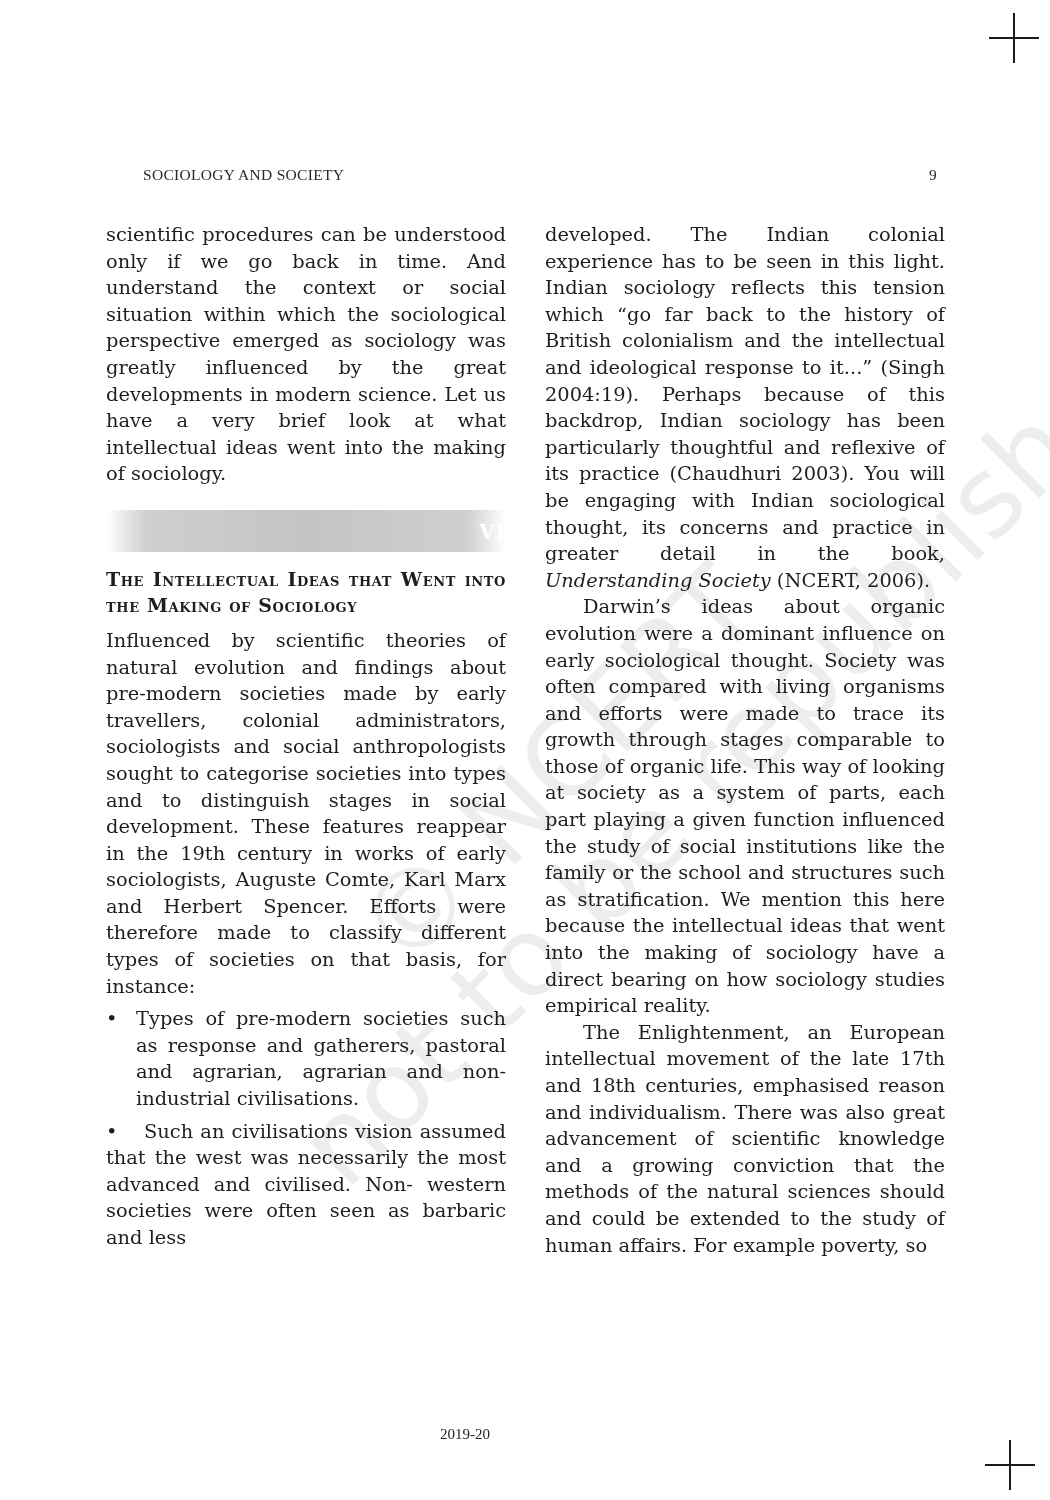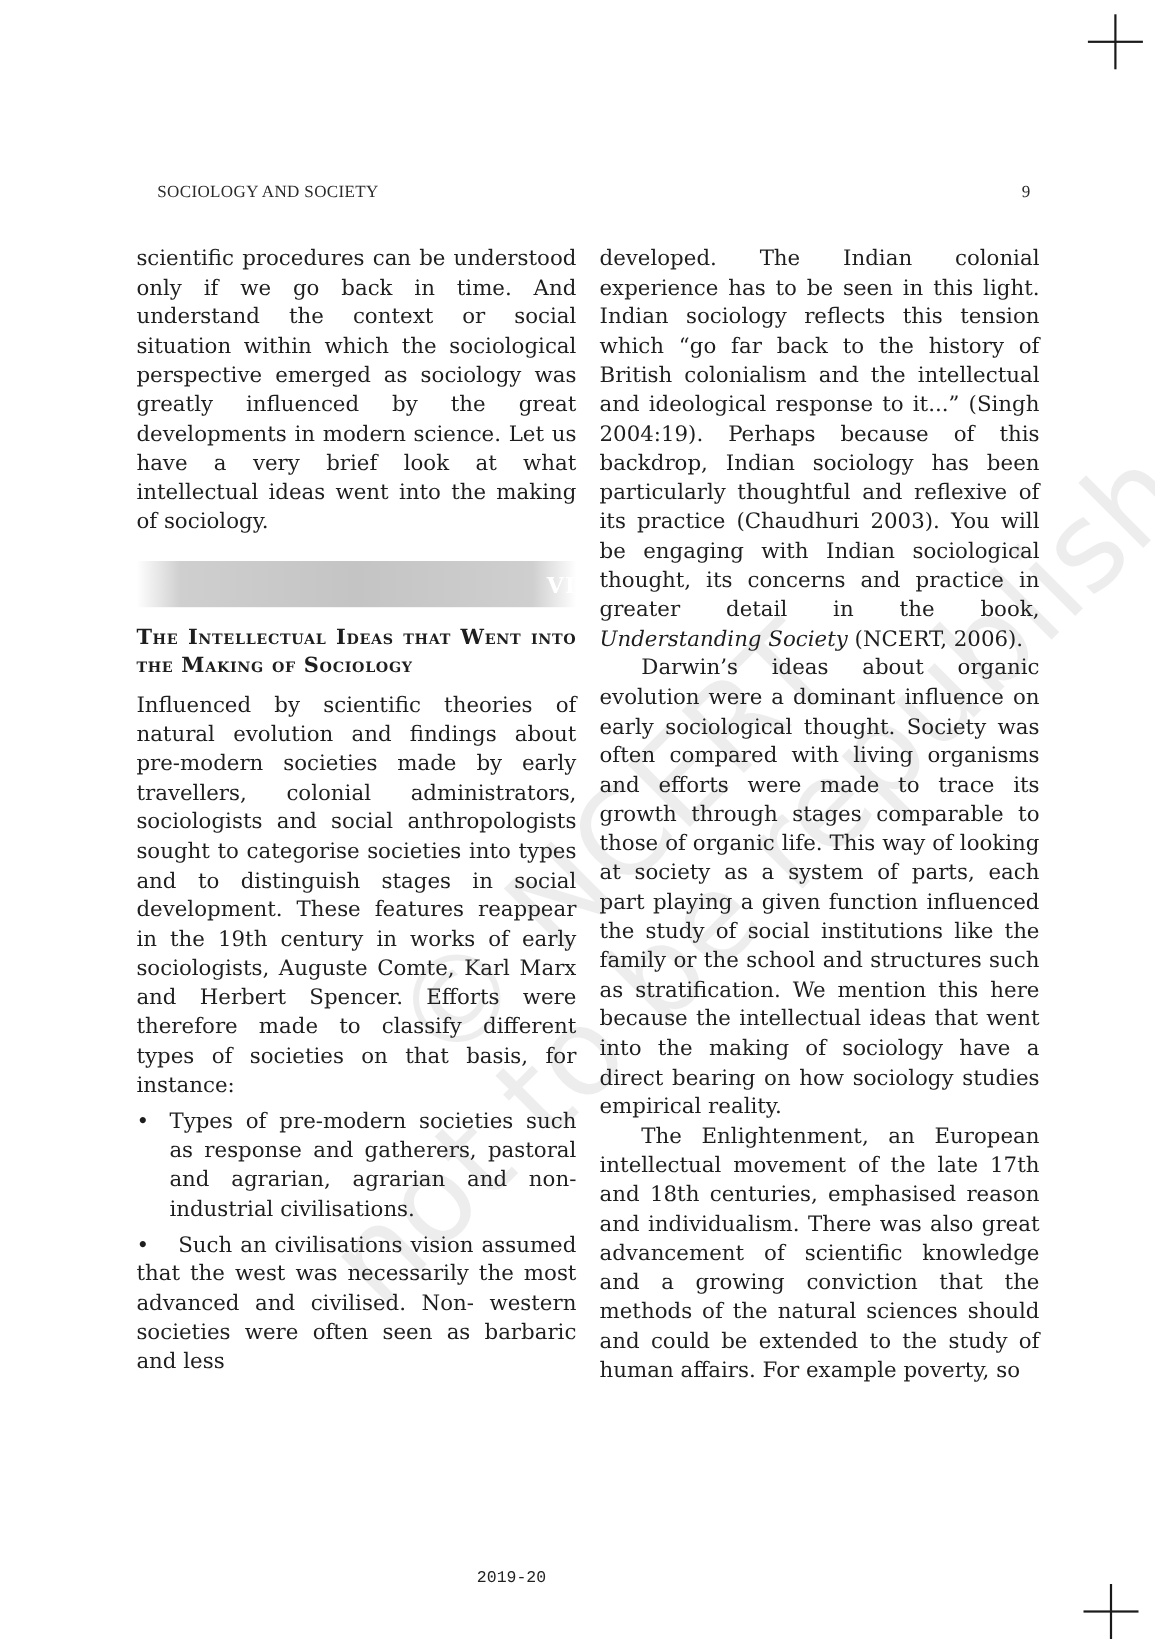--- a/index.html
+++ b/index.html
@@ -20,21 +20,21 @@
       color: #2a2a2a;
     }
     .running-head .title { position: absolute; left: 0; top: 0; margin-left: 36px; }
     .running-head .page-no { position: absolute; right: 0; top: 0; }
 
     .col {
       position: absolute; top: 222px; width: 400px;
       font-size: 19.4px; line-height: 26.6px;
       text-align: justify; hyphens: none;
     }
-    #col-left { left: 124px; }
+    #col-left { left: 106px; }
     #col-right { left: 545px; }
     .col p { margin: 0; }
     .indent { text-indent: 38px; }
 
     .section-banner {
       margin: 22px 0 0 0; height: 42px; position: relative;
       background: linear-gradient(to right, #ffffff 0%, #cfcfcf 10%, #c4c4c4 50%, #cfcfcf 90%, #ffffff 100%);
     }
     .section-banner span {
       position: absolute; left: 0; right: 0; top: 9px; text-align: right;
@@ -46,21 +46,21 @@
       font-size: 19px; line-height: 26px; letter-spacing: 0.6px; text-align: justify;
       text-align-last: left;
     }
     ul.bullets { list-style: none; margin: 6px 0 6px 0; padding: 0; }
     ul.bullets li { position: relative; padding-left: 30px; margin-bottom: 6px; }
     ul.bullets li .bullet { position: absolute; left: 0; top: 0; }
     .book-title { font-style: italic; }
 
     .footer-year {
       position: absolute; top: 1426px; left: 0; width: 930px; text-align: center;
-      font-family: Liberation Mono, monospace; font-size: 15px; color: #222;
+      font-family: Liberation Serif, serif; font-size: 15px; color: #222;
     }
     .watermark {
       position: absolute; left: 160px; top: 690px; width: 900px; height: 260px;
       transform: rotate(-45deg); transform-origin: center;
       font-family: "DejaVu Sans", sans-serif; color: rgba(0,0,0,0.07);
       font-size: 110px; line-height: 112px; text-align: center; pointer-events: none;
       white-space: nowrap;
     }
   </style>
 </head>

